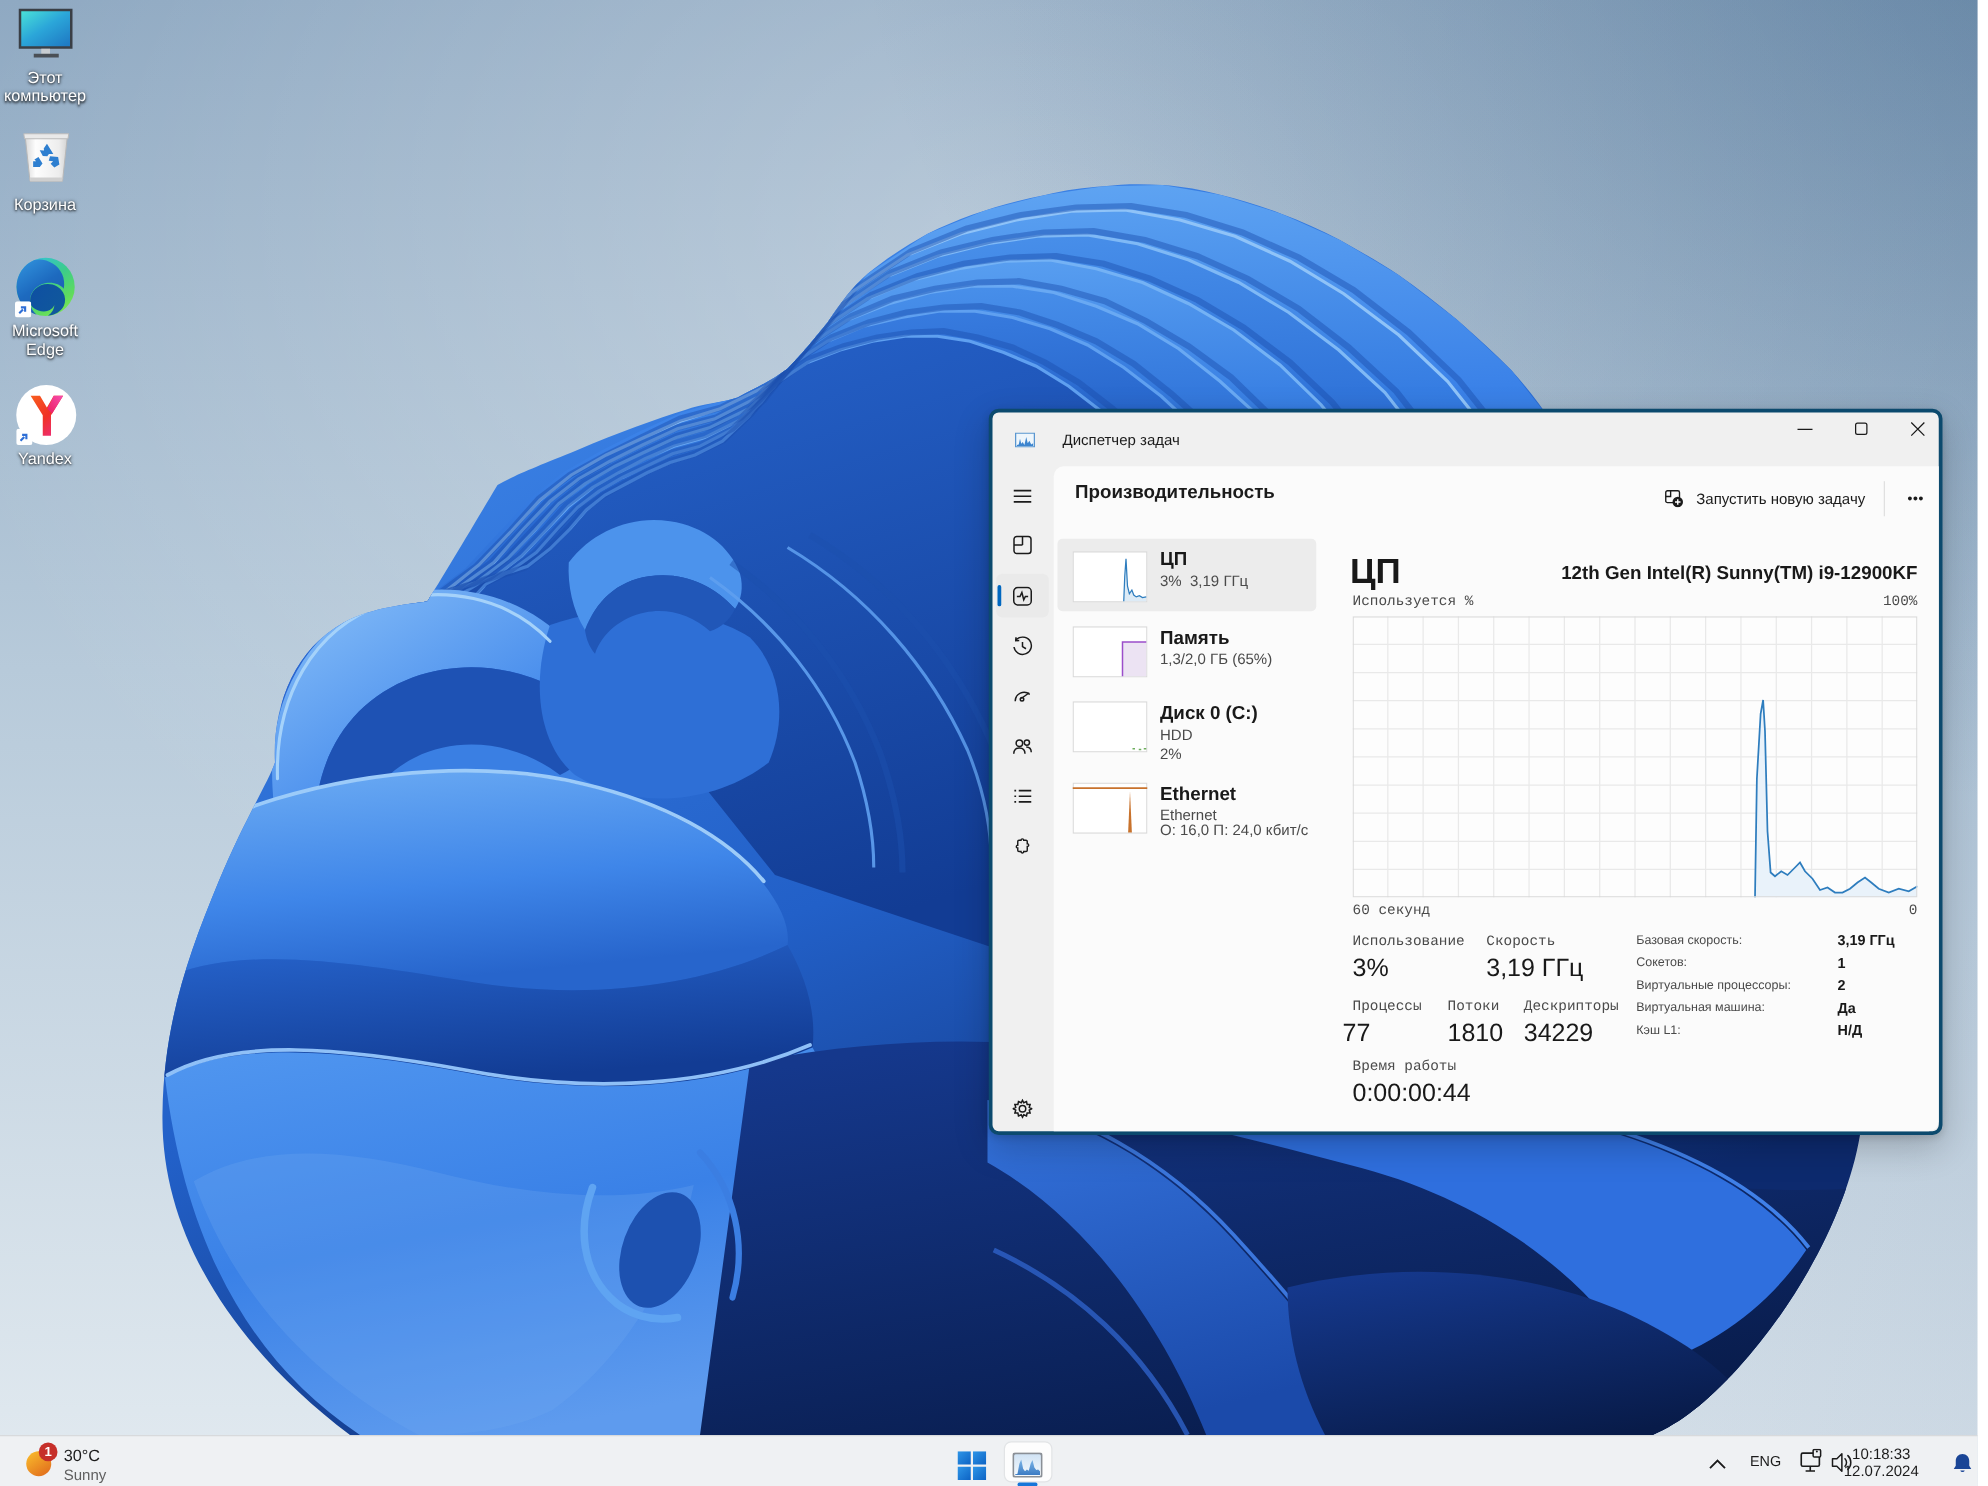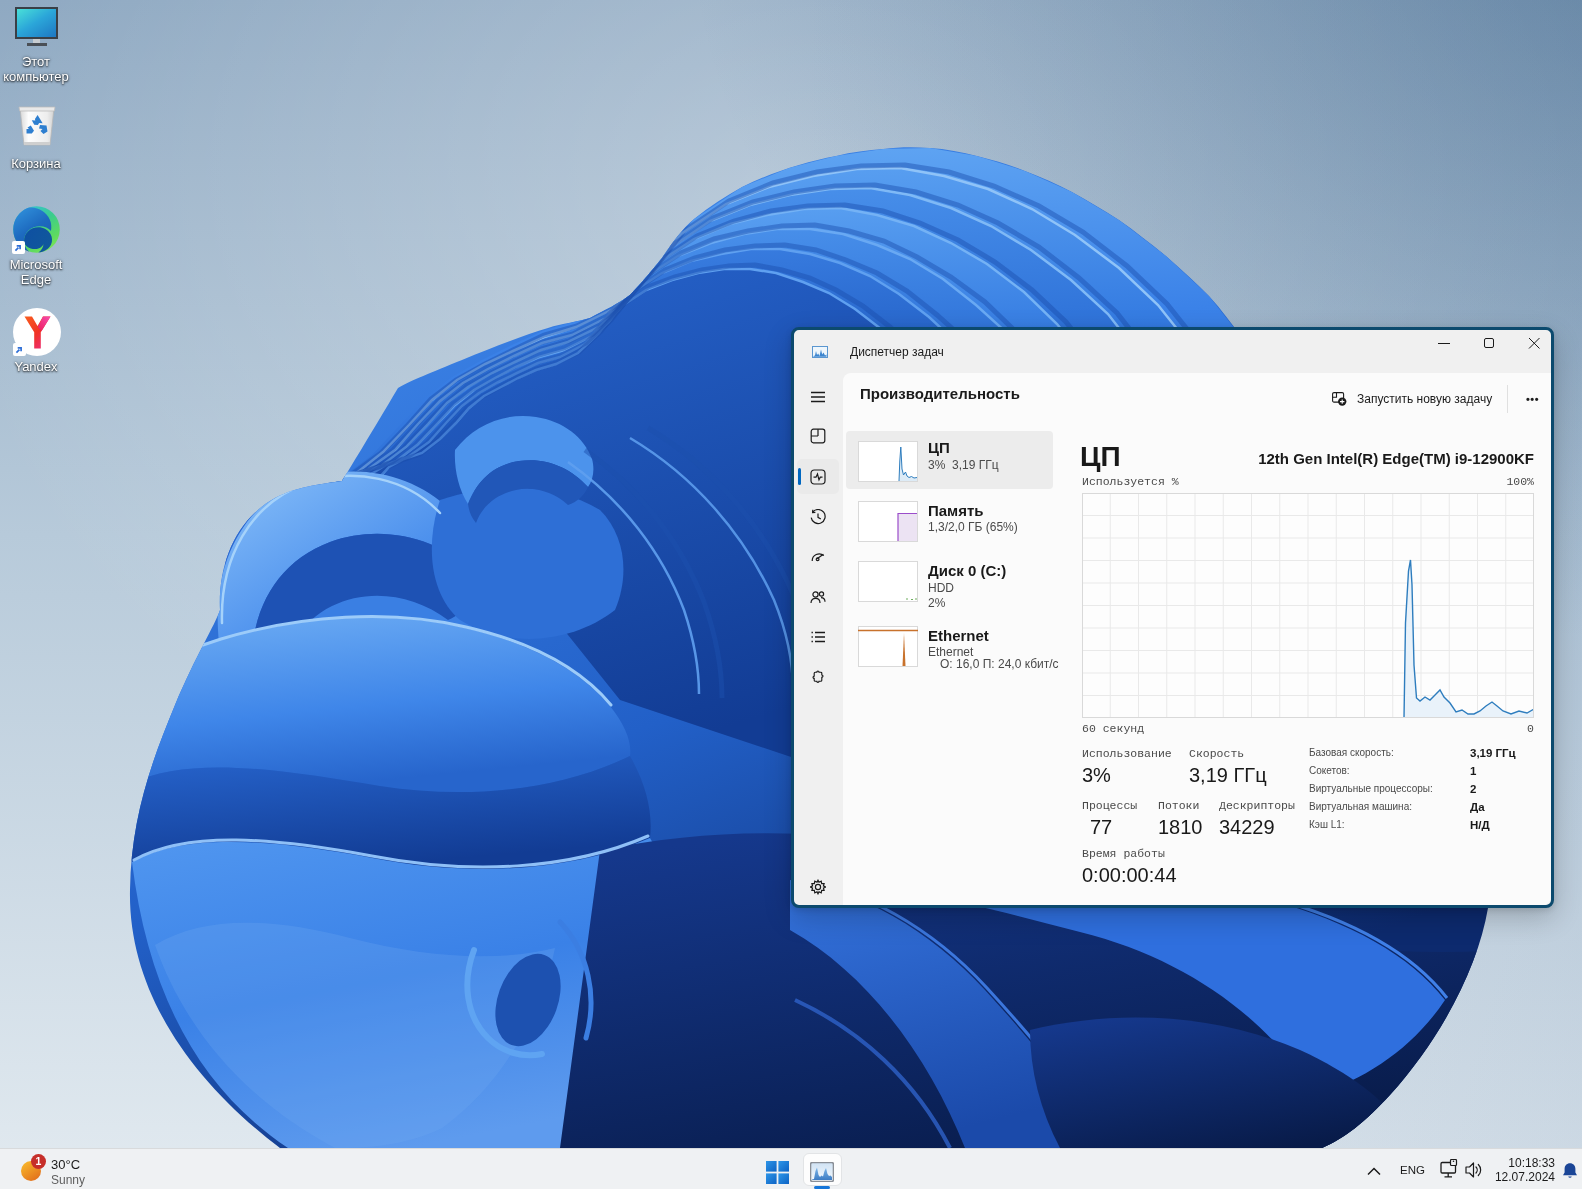--- a/index.html
+++ b/index.html
@@ -568,24 +568,24 @@
     <div style="position:absolute;left:134px;top:251px" class="cardsub">HDD</div>
     <div style="position:absolute;left:134px;top:266px" class="cardsub">2%</div>
 
     <svg style="position:absolute;left:64px;top:296px" width="60" height="41" viewBox="0 0 60 41">
       <rect x="0.5" y="0.5" width="59" height="40" fill="#fff" stroke="#d9d9d9"></rect>
       <path d="M0 4.5 H60" stroke="#c8722c" stroke-width="1.3" fill="none"></path>
       <path d="M44.5 40 L46 7 L47.5 40" fill="#c8722c"></path>
     </svg>
     <div style="position:absolute;left:134px;top:297px" class="cardtitle">Ethernet</div>
     <div style="position:absolute;left:134px;top:315px" class="cardsub">Ethernet</div>
-    <div style="position:absolute;left:146px;top:327px" class="cardsub">О: 16,0 П: 24,0 кбит/с</div>
+    <div style="position:absolute;left:134px;top:327px" class="cardsub">О: 16,0 П: 24,0 кбит/с</div>
 
     <div style="position:absolute;left:286px;top:111px;font-size:28px;font-weight:600;color:#191919">ЦП</div>
-    <div style="position:absolute;left:340px;top:120px;width:400px;text-align:right;font-size:15px;font-weight:700;color:#191919">12th Gen Intel(R) Edge(TM) i9-12900KF</div>
+    <div style="position:absolute;left:340px;top:120px;width:400px;text-align:right;font-size:15px;font-weight:700;color:#191919">12th Gen Intel(R) Sunny(TM) i9-12900KF</div>
     <div class="statlabel" style="left:288px;top:145px">Используется %</div>
     <div class="statlabel" style="left:640px;top:145px;width:100px;text-align:right">100%</div>
 
     <svg style="position:absolute;left:288px;top:163px" width="452" height="225" viewBox="0 0 452 225">
       <rect x="0" y="0" width="452" height="225" fill="#fdfdfd"></rect>
       <g stroke="#e9e9e9" stroke-width="1">
         <path d="M28.25 0 V225 M56.5 0 V225 M84.75 0 V225 M113 0 V225 M141.25 0 V225 M169.5 0 V225 M197.75 0 V225 M226 0 V225 M254.25 0 V225 M282.5 0 V225 M310.75 0 V225 M339 0 V225 M367.25 0 V225 M395.5 0 V225 M423.75 0 V225"></path>
         <path d="M0 22.5 H452 M0 45 H452 M0 67.5 H452 M0 90 H452 M0 112.5 H452 M0 135 H452 M0 157.5 H452 M0 180 H452 M0 202.5 H452"></path>
       </g>
       <path d="M322 225 L323.5 130 L326.5 78 L328.5 67 L330 92 L332 172 L334.5 205 L338 208 L343 204 L348 207 L354 201 L358 197 L362 204 L368 210 L374 219 L380 217 L386 221 L392 221 L398 218 L404 213 L410 209 L415 213 L421 218 L429 221 L437 218 L445 220 L452 216 L452 225 Z" fill="#e9f2fa"></path>
@@ -593,21 +593,21 @@
       <rect x="0.5" y="0.5" width="451" height="224" fill="none" stroke="#d9d9d9"></rect>
     </svg>
     <div class="statlabel" style="left:288px;top:392px">60 секунд</div>
     <div class="statlabel" style="left:640px;top:392px;width:100px;text-align:right">0</div>
 
     <div class="statlabel" style="left:288px;top:417px">Использование</div>
     <div class="statbig" style="left:288px;top:434px">3%</div>
     <div class="statlabel" style="left:395px;top:417px">Скорость</div>
     <div class="statbig" style="left:395px;top:434px">3,19 ГГц</div>
     <div class="statlabel" style="left:288px;top:469px">Процессы</div>
-    <div class="statbig" style="left:296px;top:486px">77</div>
+    <div class="statbig" style="left:280px;top:486px">77</div>
     <div class="statlabel" style="left:364px;top:469px">Потоки</div>
     <div class="statbig" style="left:364px;top:486px">1810</div>
     <div class="statlabel" style="left:425px;top:469px">Дескрипторы</div>
     <div class="statbig" style="left:425px;top:486px">34229</div>
     <div class="statlabel" style="left:288px;top:517px">Время работы</div>
     <div class="statbig" style="left:288px;top:534px">0:00:00:44</div>
 
     <div class="dlabel" style="left:515px;top:417px">Базовая скорость:</div>
     <div class="dvalue" style="left:676px;top:417px">3,19 ГГц</div>
     <div class="dlabel" style="left:515px;top:435px">Сокетов:</div>
@@ -673,19 +673,19 @@
         <rect x="1" y="3.5" width="14.5" height="10.5" rx="1.2"></rect>
         <path d="M8.2 14 V17.5 M4.5 17.8 H12"></path>
       </g>
       <rect x="10.5" y="0.5" width="6" height="6" rx="1" fill="#eff1f3" stroke="#1b1b1b" stroke-width="1.2"></rect>
       <circle cx="13.5" cy="2.2" r="0.8" fill="#1b1b1b"></circle>
     </svg>
     <svg style="position:absolute;left:1464px;top:12px" width="20" height="18" viewBox="0 0 20 18">
       <path d="M2 6 H5.5 L9.5 2 V16 L5.5 12 H2 Z" fill="none" stroke="#1b1b1b" stroke-width="1.2" stroke-linejoin="round"></path>
       <path d="M12 6 A4.3 4.3 0 0 1 12 12 M14.3 3.5 A7.6 7.6 0 0 1 14.3 14.5" fill="none" stroke="#1b1b1b" stroke-width="1.2" stroke-linecap="round"></path>
     </svg>
-    <div class="tbtext" style="left:1455px;top:8px;width:100px;text-align:right;line-height:13.5px">10:18:33<br>12.07.2024</div>
+    <div class="tbtext" style="left:1455px;top:8px;width:100px;text-align:center;line-height:13.5px">10:18:33<br>12.07.2024</div>
     <svg style="position:absolute;left:1561px;top:13px" width="18" height="18" viewBox="0 0 18 18">
       <path d="M9 1.2 C5.8 1.2 3.6 3.6 3.6 6.8 L3.6 10.5 L2 13.2 L16 13.2 L14.4 10.5 L14.4 6.8 C14.4 3.6 12.2 1.2 9 1.2 Z" fill="#1a4596"></path>
       <path d="M7.2 14.4 A1.9 1.9 0 0 0 10.8 14.4 Z" fill="#1a4596"></path>
     </svg>
   </div>
 </div>
 
 </body></html>

